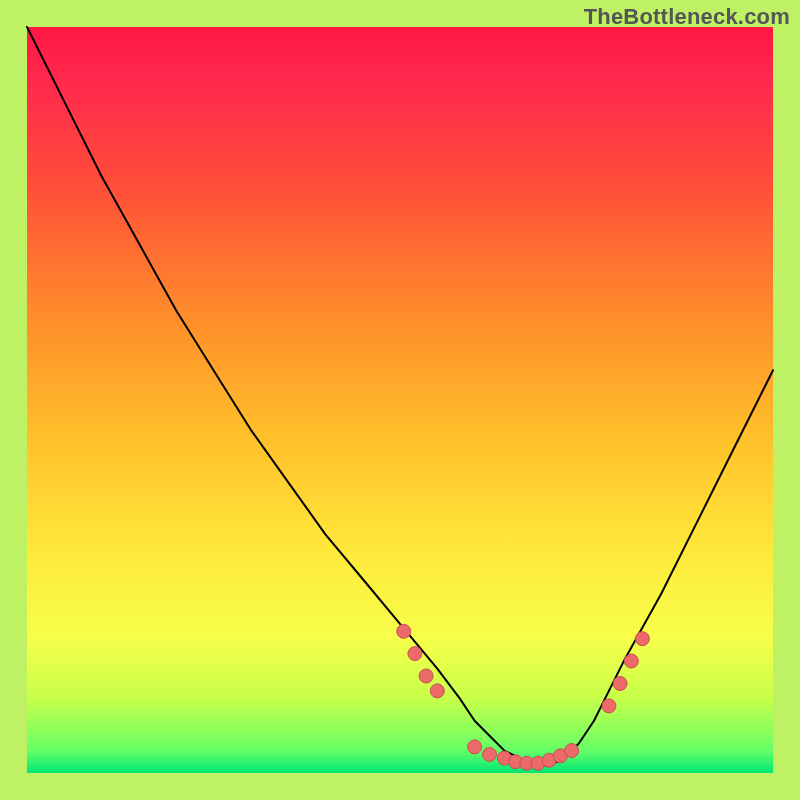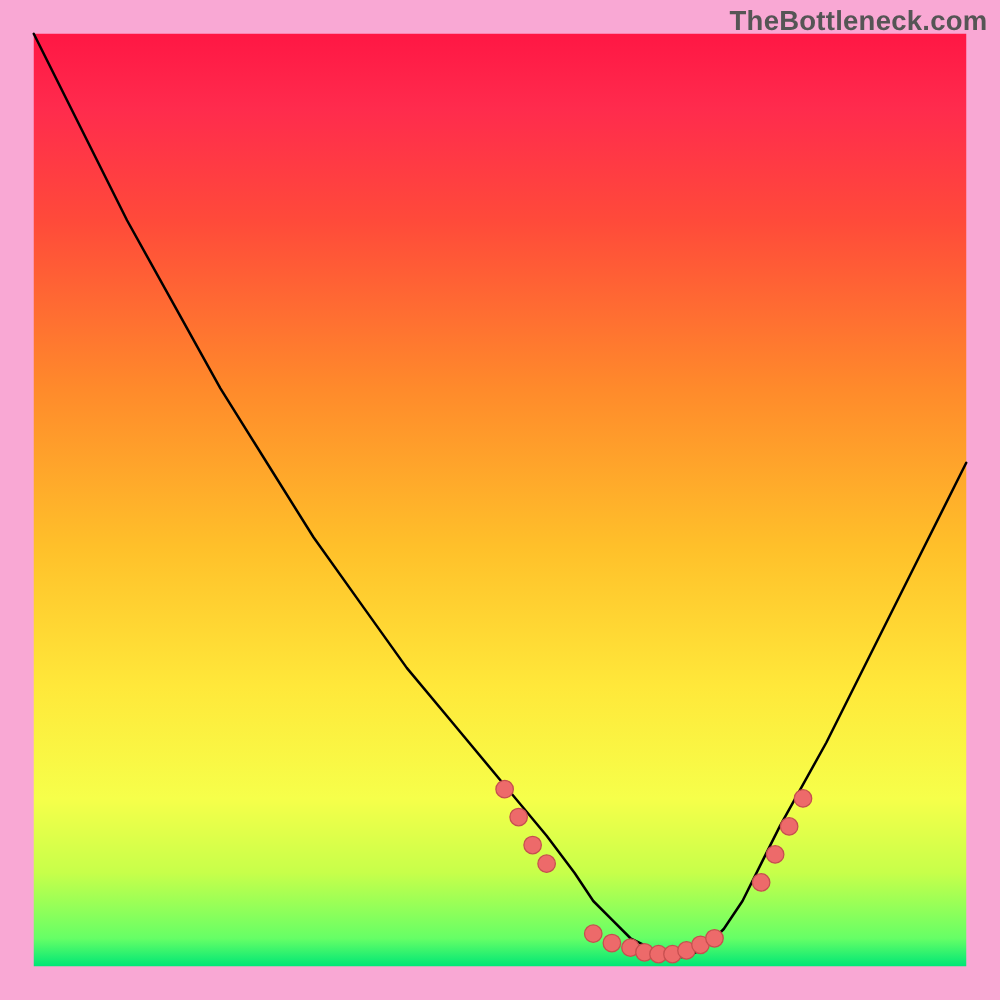--- a/index.html
+++ b/index.html
@@ -8,21 +8,21 @@
     width: 800px;
     height: 800px;
     background: #000;
     overflow: hidden;
     font-family: Arial, Helvetica, sans-serif;
   }
   .stage {
     position: relative;
     width: 800px;
     height: 800px;
-    background: #f9a8d4;
+    background: #bef264;
   }
   .plot-area {
     position: absolute;
     left: 27px;
     top: 27px;
     width: 746px;
     height: 746px;
     background: linear-gradient(
       to bottom,
       #ff1744 0%,

